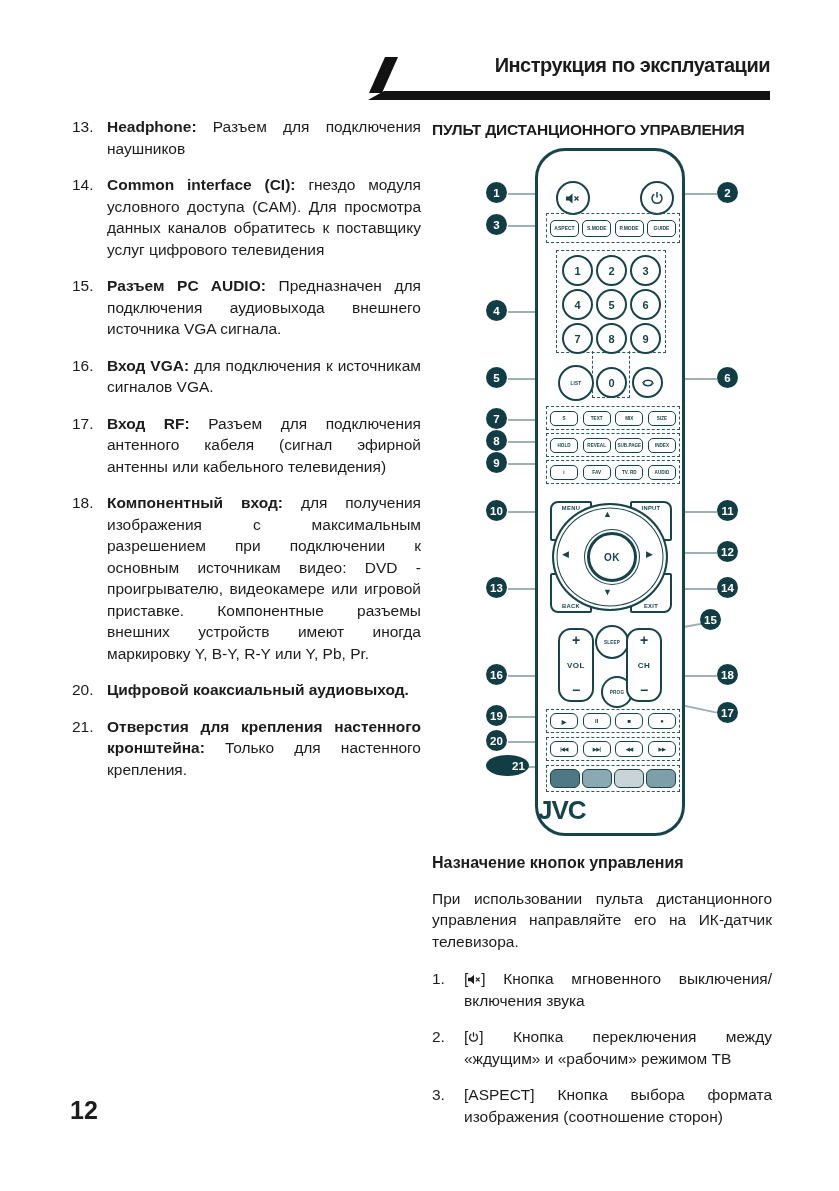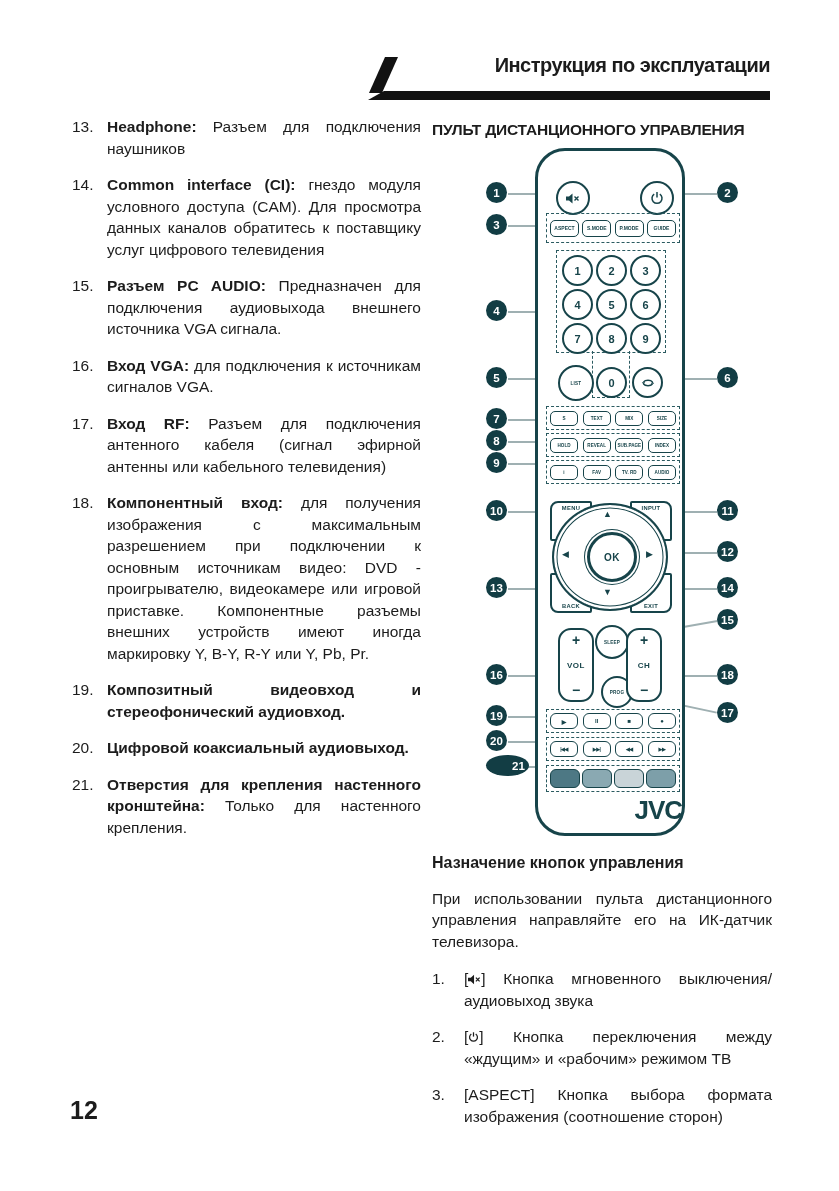--- a/index.html
+++ b/index.html
@@ -59,21 +59,21 @@
 
   .small-circle{font-size:4.6px;font-weight:bold;letter-spacing:0.2px;}
 
   .pb-row{display:flex;justify-content:space-between;align-items:center;padding:0 3px;}
   .pb-btn{width:26px;height:14px;font-size:6px;border-radius:6px;}
   .skip-btn{font-size:5px;letter-spacing:-0.5px;}
 
   .color-row{display:flex;justify-content:space-between;align-items:center;padding:0 3px;}
   .color-btn{width:28px;height:17px;border:1.8px solid #17444a;border-radius:6px;}
 
-  .jvc-logo{position:absolute;left:0;right:0;top:644px;text-align:right;font-size:26px;font-weight:bold;
+  .jvc-logo{position:absolute;left:0;right:0;top:644px;text-align:left;font-size:26px;font-weight:bold;
             color:#17444a;letter-spacing:-1px;font-stretch:condensed;}
 
   .co{position:absolute;width:21px;height:21px;border-radius:50%;background:#123d44;color:#fff;
       display:flex;align-items:center;justify-content:center;font-size:11.5px;font-weight:bold;}
   .ln{position:absolute;height:1.6px;background:#9fb0b2;}
 
   
   .usage{position:absolute;left:432px;top:852px;width:340px;font-size:15.5px;line-height:21.5px;}
   .usage h3{margin:0 0 14px 0;font-size:16px;font-weight:bold;}
   .usage .intro{text-align:justify;margin-bottom:16px;}
@@ -94,21 +94,20 @@
     <div class="underbar"></div>
   </div>
 
   <div class="leftcol">
     <div class="litem"><span class="num">13.</span><b>Headphone:</b> <span>Разъем для подключения наушников</span></div>
     <div class="litem"><span class="num">14.</span><b>Common interface (CI):</b> <span>гнездо модуля условного доступа (CAM). Для просмотра данных каналов обратитесь к поставщику услуг цифрового телевидения</span></div>
     <div class="litem"><span class="num">15.</span><b>Разъем PC AUDIO:</b> <span>Предназначен для подключения аудиовыхода внешнего источника VGA сигнала.</span></div>
     <div class="litem"><span class="num">16.</span><b>Вход VGA:</b> <span>для подключения к источникам сигналов VGA.</span></div>
     <div class="litem"><span class="num">17.</span><b>Вход RF:</b> <span>Разъем для подключения антенного кабеля (сигнал эфирной антенны или кабельного телевидения)</span></div>
     <div class="litem"><span class="num">18.</span><b>Компонентный вход:</b> <span>для получения изображения с максимальным разрешением при подключении к основным источникам видео: DVD - проигрывателю, видеокамере или игровой приставке. Компонентные разъемы внешних устройств имеют иногда маркировку Y, B-Y, R-Y или Y, Pb, Pr.</span></div>
-    <div class="litem"><span class="num">19.</span><b>Композитный видеовход и стереофонический аудиовход.</b></div>
     <div class="litem"><span class="num">20.</span><b>Цифровой коаксиальный аудиовыход.</b></div>
     <div class="litem"><span class="num">21.</span><b>Отверстия для крепления настенного кронштейна:</b> <span>Только для настенного крепления.</span></div>
   </div>
 
   <div class="rc-heading">ПУЛЬТ ДИСТАНЦИОННОГО УПРАВЛЕНИЯ</div>
 
   <div class="remote-wrap">
 
     <div class="ln" style="left:78px;top:45px;width:48px;"></div>
     <div class="ln" style="left:240px;top:45px;width:47px;"></div>
@@ -337,38 +336,38 @@
     <div class="co" style="left:56px;top:219px;">5</div>
     <div class="co" style="left:287px;top:219px;">6</div>
     <div class="co" style="left:56px;top:260px;">7</div>
     <div class="co" style="left:56px;top:282px;">8</div>
     <div class="co" style="left:56px;top:304px;">9</div>
     <div class="co" style="left:56px;top:352px;">10</div>
     <div class="co" style="left:287px;top:352px;">11</div>
     <div class="co" style="left:287px;top:393px;">12</div>
     <div class="co" style="left:56px;top:429px;">13</div>
     <div class="co" style="left:287px;top:429px;">14</div>
-    <div class="co" style="left:287px;top:461px;text-align:right;">15</div>
+    <div class="co" style="left:270px;top:461px;text-align:right;">15</div>
     <div class="co" style="left:56px;top:516px;">16</div>
     <div class="co" style="left:287px;top:554px;">17</div>
     <div class="co" style="left:287px;top:516px;">18</div>
     <div class="co" style="left:56px;top:557px;">19</div>
     <div class="co" style="left:56px;top:582px;">20</div>
     <div class="co" style="left:56px;top:607px;padding-left:22px;">21</div>
   </div>
 
   <div class="usage">
     <h3>Назначение кнопок управления</h3>
     <div class="intro">При использовании пульта дистанционного управления направляйте его на ИК-датчик телевизора.</div>
 
     <div class="uitem">
       <span class="num">1.</span><span>[</span><svg class="inline-ic" width="13" height="11" viewBox="0 0 14 11">
           <polygon points="0,3.5 3,3.5 6.5,0.5 6.5,10.5 3,7.5 0,7.5" fill="#1c1c1c"></polygon>
           <path d="M8.5 3.5 L12.5 7.5 M12.5 3.5 L8.5 7.5" stroke="#1c1c1c" stroke-width="1.4"></path>
-        </svg><span>]</span> <span>Кнопка мгновенного выключения/ аудиовыход звука</span>
+        </svg><span>]</span> <span>Кнопка мгновенного выключения/ включения звука</span>
     </div>
 
     <div class="uitem">
       <span class="num">2.</span><span>[</span><svg class="inline-ic" width="11" height="12" viewBox="0 0 14 14">
           <path d="M4.2 3.2 A5 5 0 1 0 9.8 3.2" fill="none" stroke="#1c1c1c" stroke-width="1.6"></path>
           <line x1="7" y1="1" x2="7" y2="6.5" stroke="#1c1c1c" stroke-width="1.6"></line>
         </svg><span>]</span> <span>Кнопка переключения между «ждущим» и «рабочим» режимом ТВ</span>
     </div>
 
     <div class="uitem">

